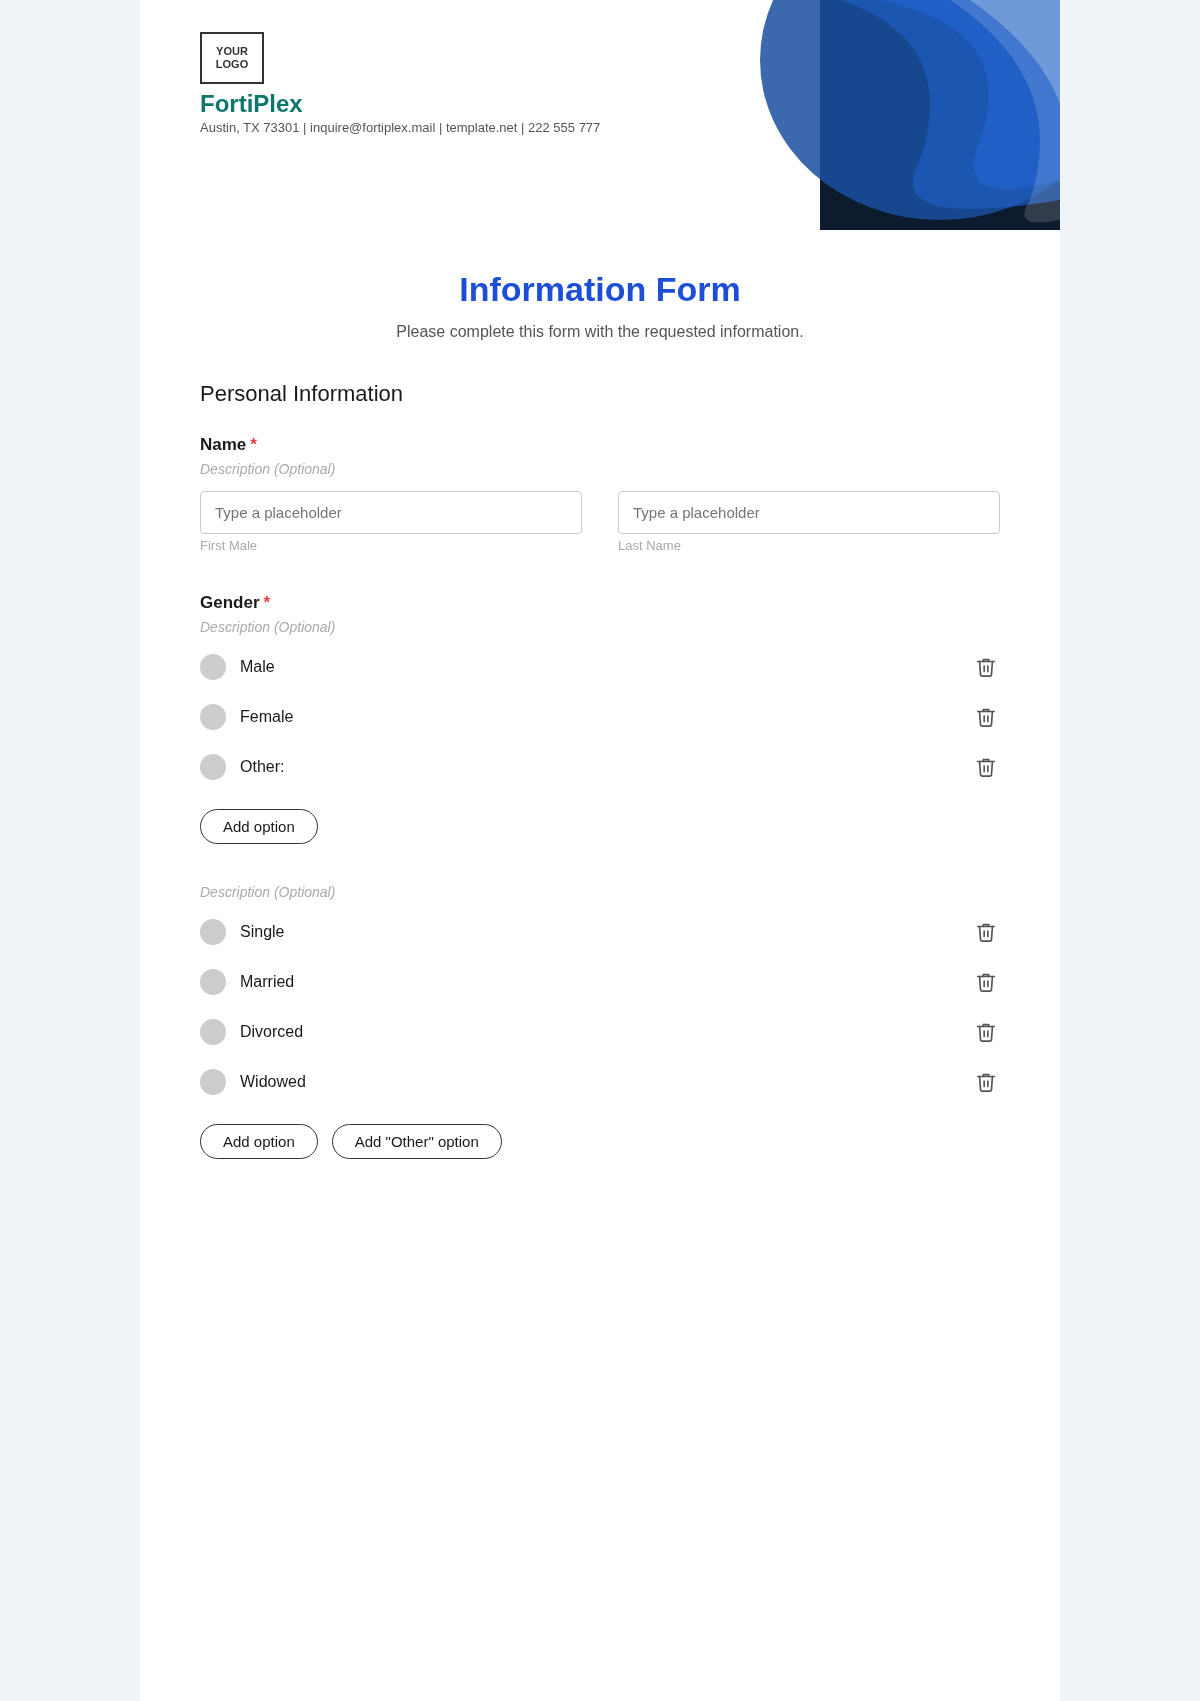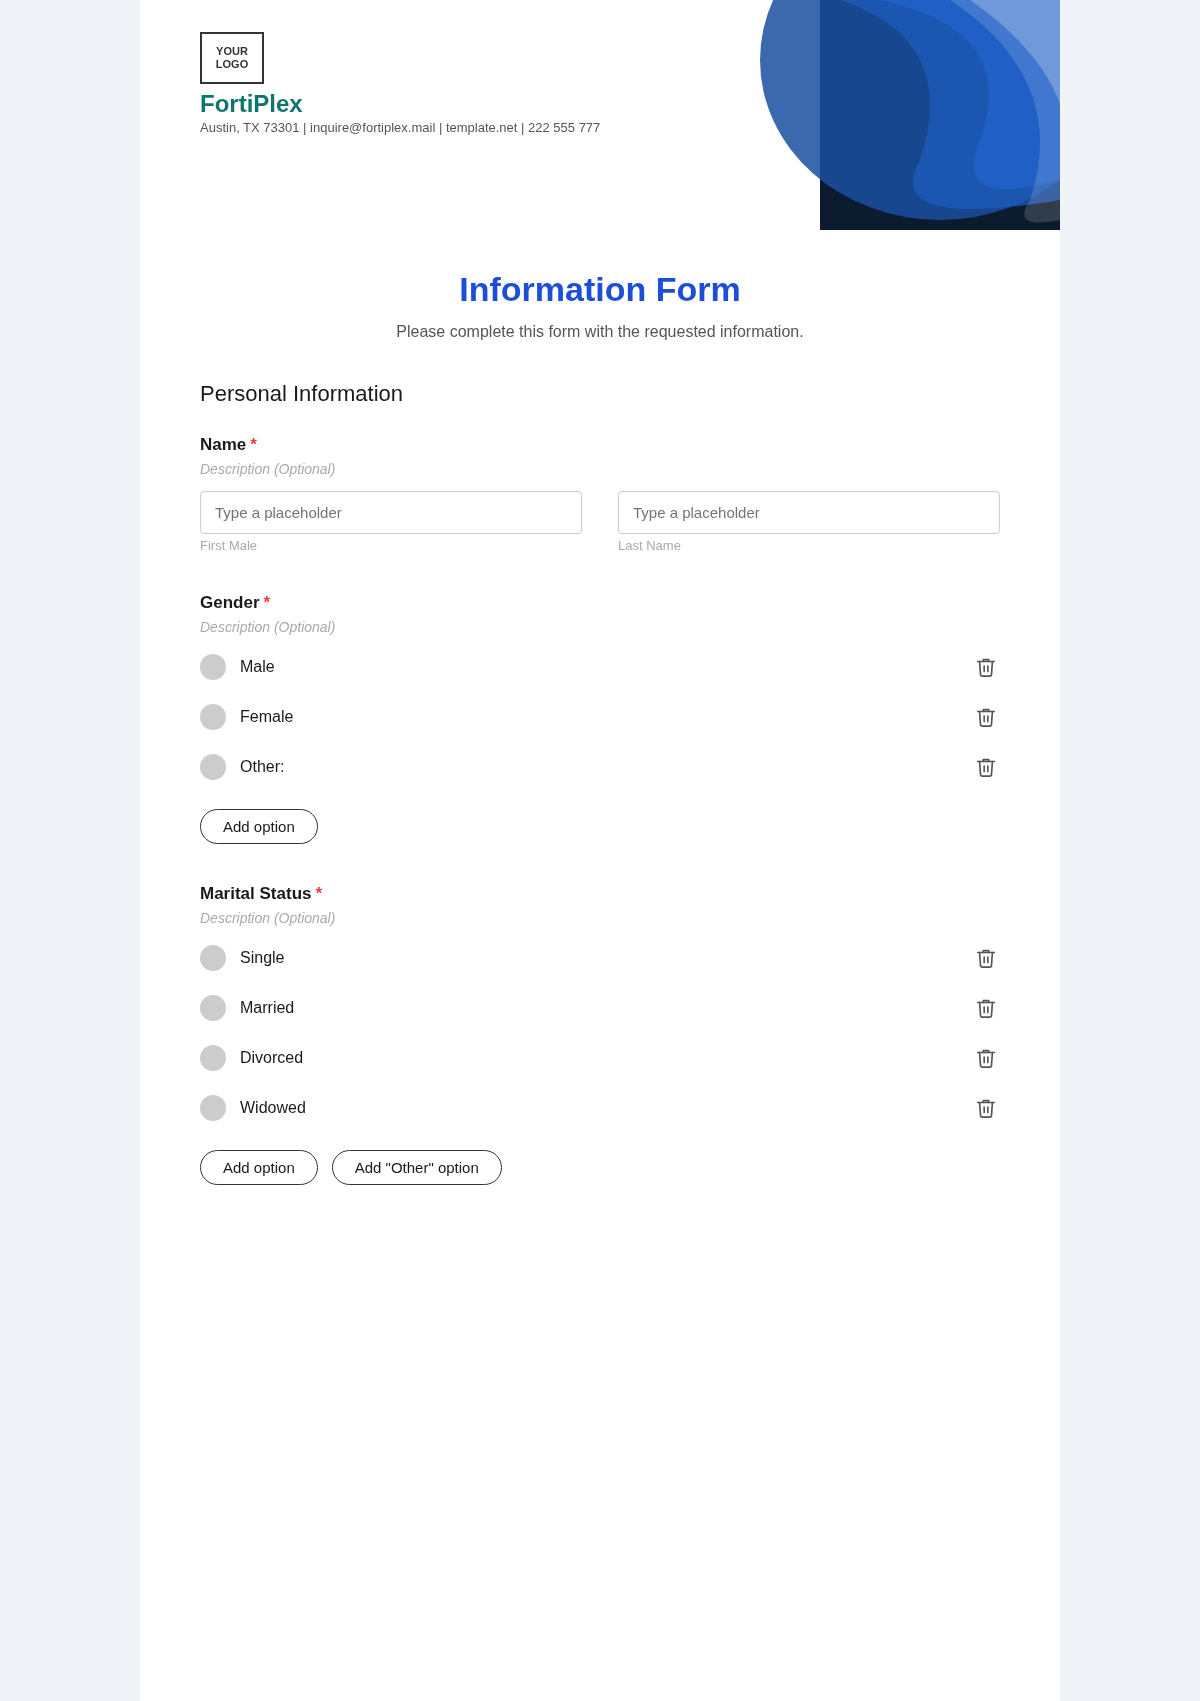--- a/index.html
+++ b/index.html
@@ -314,23 +314,20 @@
           </svg>
         </div>
       </div>
 
       <div class="add-options-row">
         <button class="add-option-btn">Add option</button>
       </div>
     </div>
 
     <div class="field-group">
-      <div class="field-label">
-        <span>Marital Status</span><span class="required-star">*</span>
-      </div>
       <div class="field-description">Description (Optional)</div>
 
       <div class="radio-option-row">
         <div class="radio-option-left">
           <div class="radio-circle"></div>
           <span class="radio-label">Single</span>
         </div>
         <div class="delete-icon">
           <svg width="22" height="22" viewBox="0 0 24 24" fill="none" stroke="#555" stroke-width="1.8" stroke-linecap="round" stroke-linejoin="round">
             <polyline points="3 6 5 6 21 6"></polyline>

